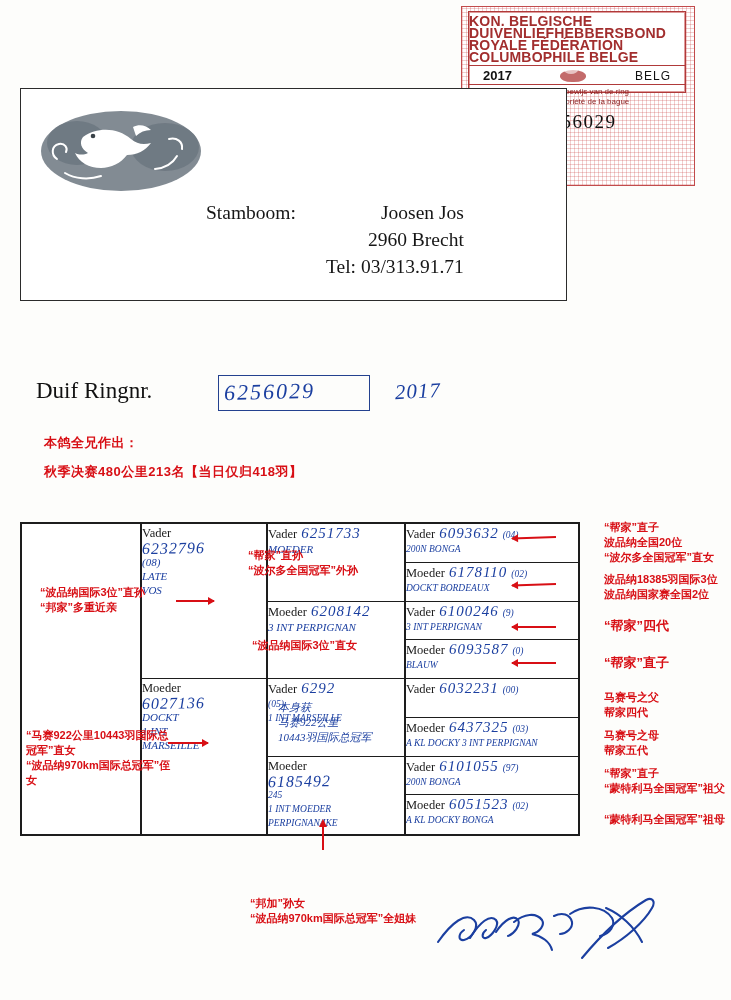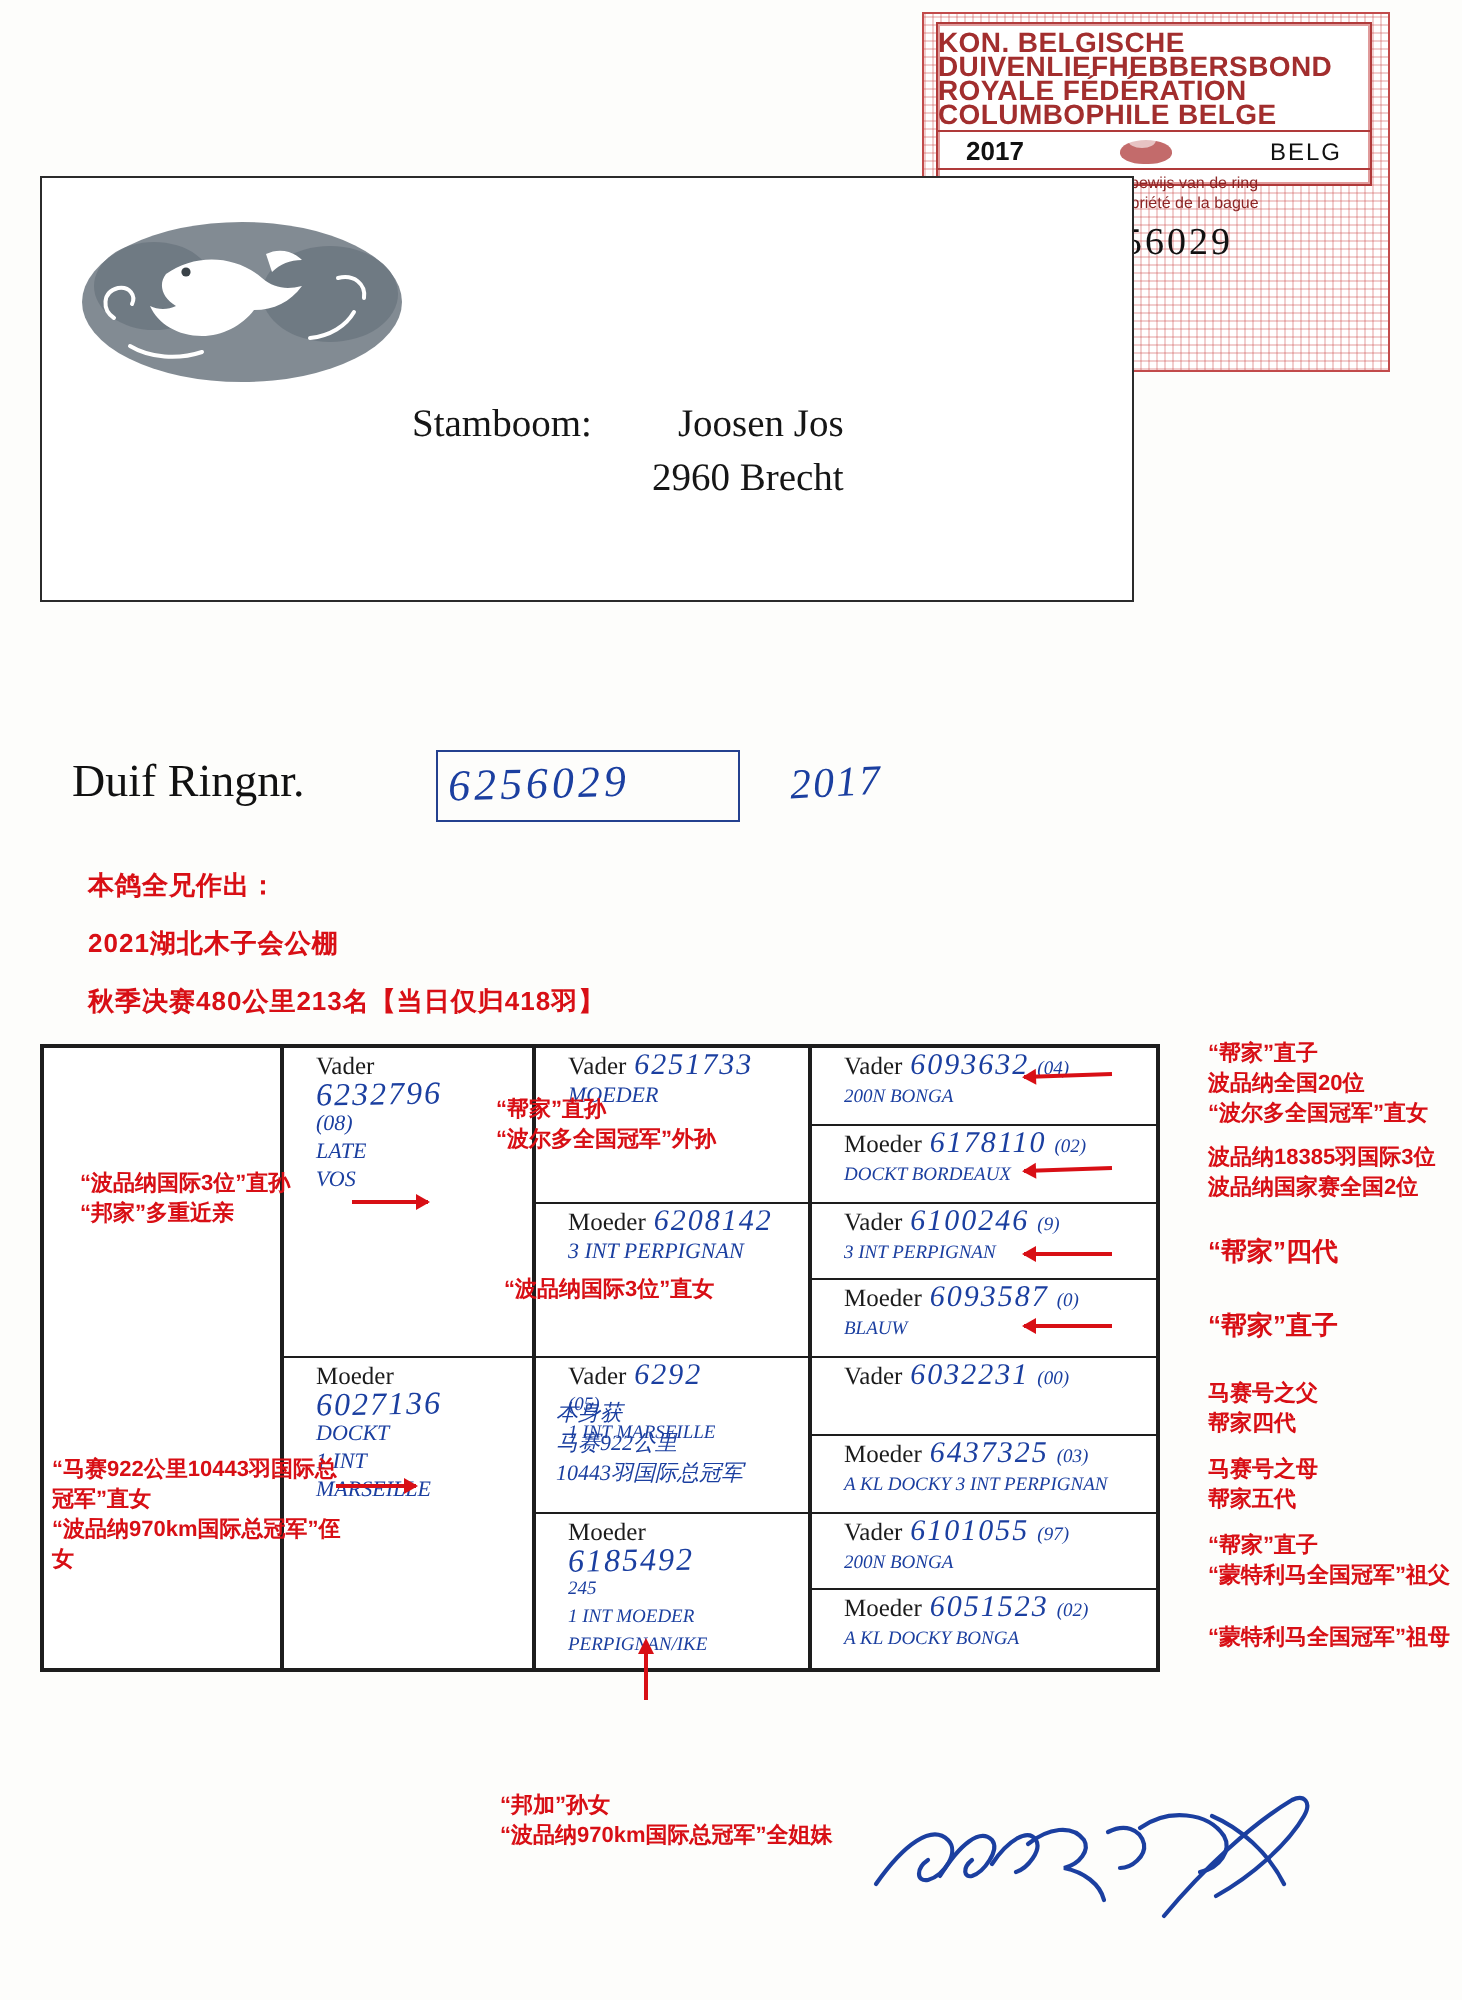--- a/index.html
+++ b/index.html
@@ -107,21 +107,21 @@
     border:2px solid #1d1d1d;background:#fff;
     display:flex;
   }
   .col{height:100%;box-sizing:border-box;}
   .col1{width:120px;border-right:2px solid #1d1d1d;}
   .col2{width:126px;border-right:2px solid #1d1d1d;}
   .col3{width:138px;border-right:2px solid #1d1d1d;}
   .col4{flex:1;}
   .cell{
     box-sizing:border-box;border-bottom:1.5px solid #1d1d1d;
-    padding:2px 16px;position:relative;overflow:hidden;
+    padding:2px 0;position:relative;overflow:hidden;
   }
   .cell:last-child{border-bottom:none;}
   .c-half{height:50%;}
   .c-quarter{height:25%;}
   .c-eighth{height:12.5%;}
   .tag{
     font-family:"Liberation Serif", serif;
     font-size:12.5px;color:#1b1b1b;
   }
   .hw{
@@ -209,31 +209,34 @@
     </div>
     <div class="addr">
       <div class="row">
         <span class="lbl">Stamboom:</span>
         <span class="val">Joosen Jos</span>
       </div>
       <div class="row">
         <span class="lbl"></span>
         <span class="val">2960 Brecht</span>
       </div>
+      <div class="row">
+        <span class="lbl"></span>
+        <span class="val">Tel: 03/313.91.71</span>
+      </div>
     </div>
   </div>
 
   <div class="duif-label">Duif Ringnr.</div>
   <div class="ring-box"></div>
   <div class="hand ring-hand">6256029</div>
   <div class="hand ring-year">2017</div>
 
   <div class="headline">
     <div>本鸽全兄作出：</div>
-    <div>2021湖北木子会公棚</div>
     <div>秋季决赛480公里213名【当日仅归418羽】</div>
   </div>
 
   <div class="ped">
 
     <div class="col col1">
       <div class="cell" style="height:100%;border-bottom:none;"></div>
     </div>
 
     <div class="col col2">

